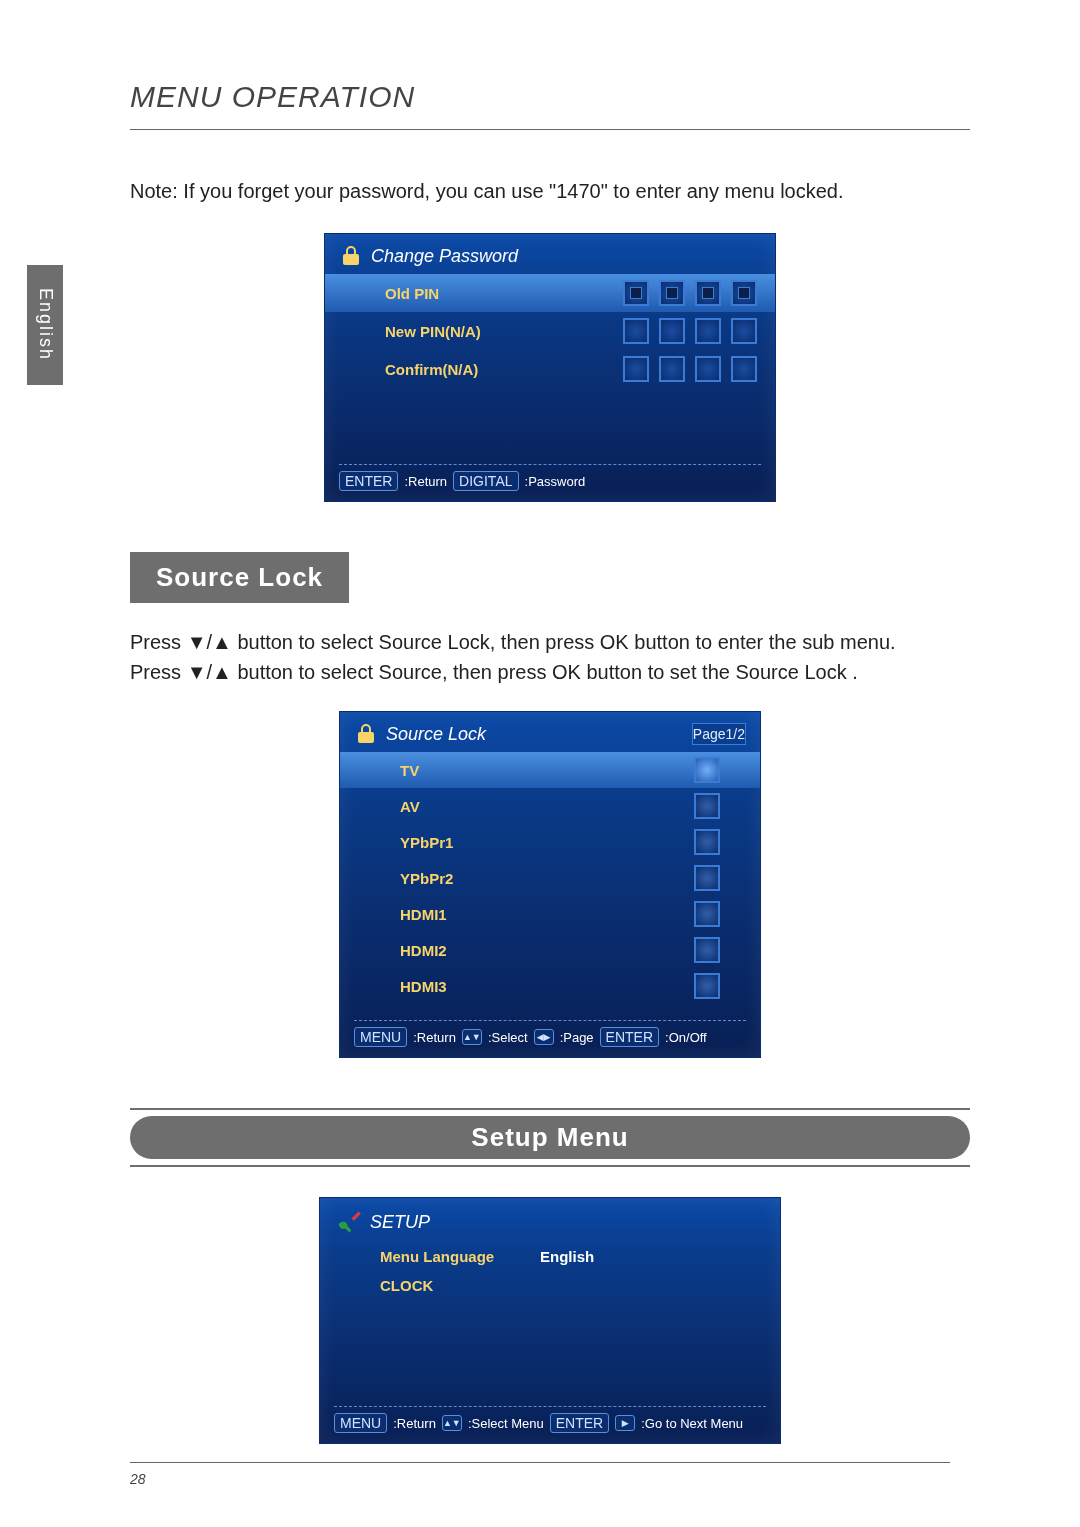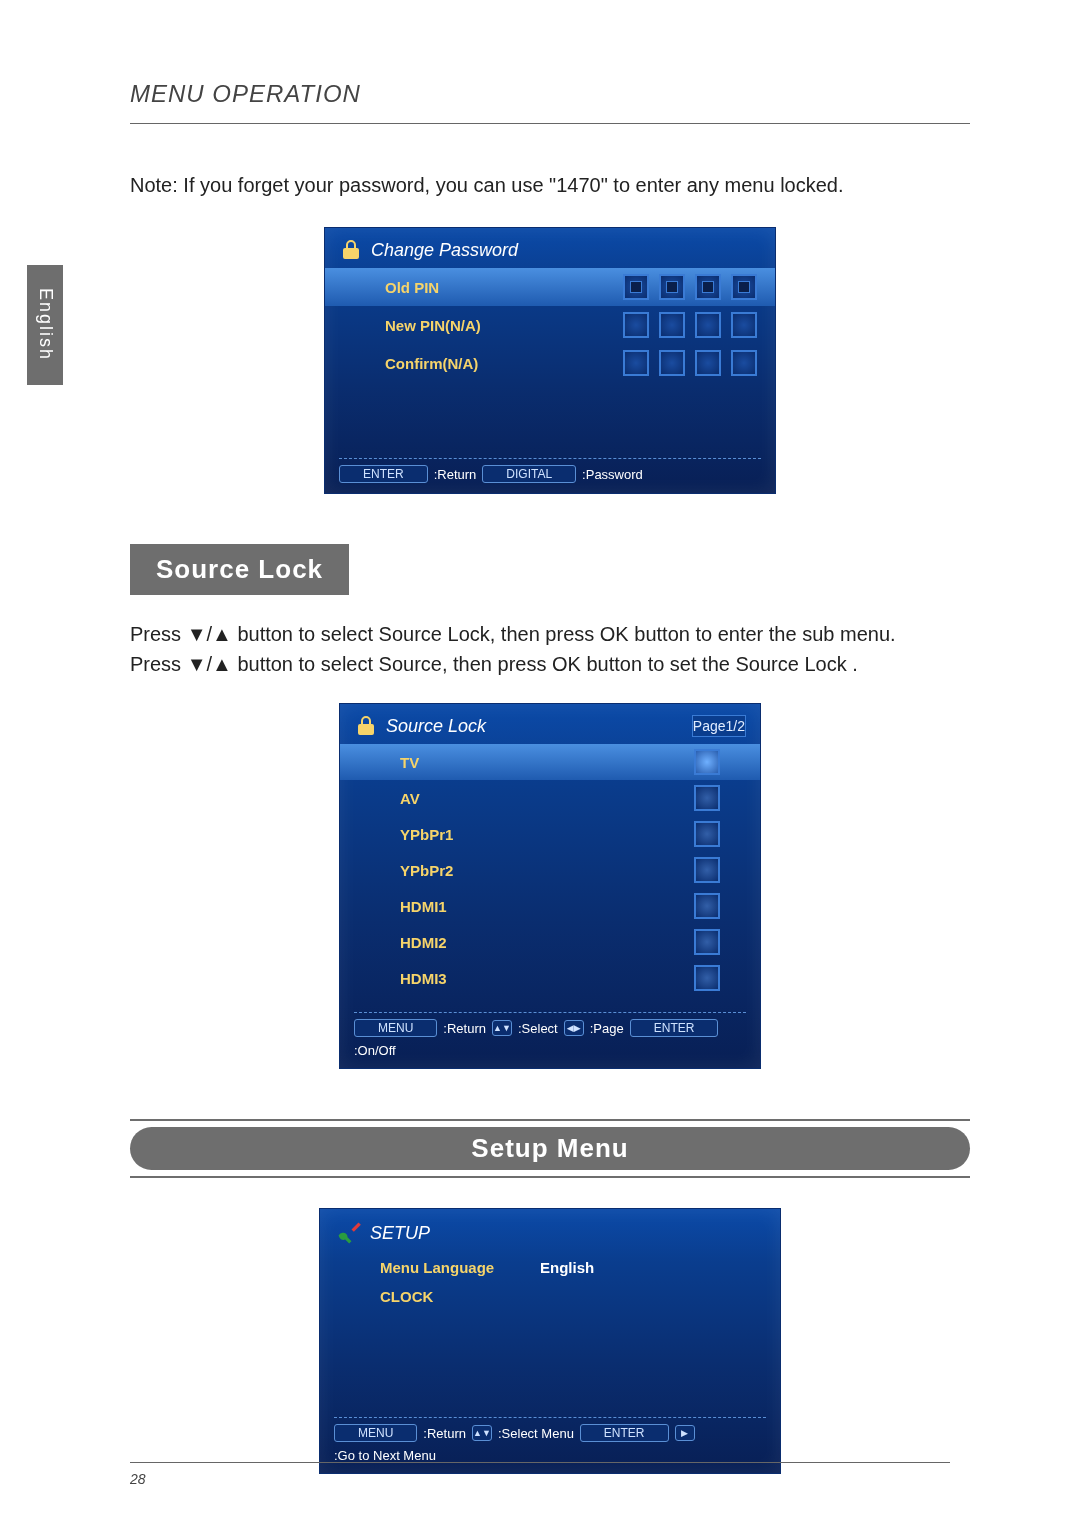--- a/index.html
+++ b/index.html
@@ -13,21 +13,21 @@
     position: relative;
   }
   .page {
     padding: 80px 110px 40px 130px;
     box-sizing: border-box;
     position: relative;
     height: 100%;
   }
   .header-title {
     font-style: italic;
-    font-size: 24px;
+    font-size: 30px;
     color: #444;
     letter-spacing: 1px;
     margin-bottom: 15px;
   }
   .hr {
     border: none;
     border-top: 1px solid #666;
     margin: 0 0 50px 0;
   }
   .side-tab {
@@ -131,22 +131,22 @@
     display:flex;align-items:center;gap:6px;
     padding: 0 14px 10px 14px;
     font-size: 13px;
     color:#fff;
     flex-wrap: wrap;
   }
   .keycap {
     display:inline-block;
     border:1px solid #5a8fd5;
     border-radius:3px;
-    padding:1px 23px;
-    font-size:12px;
+    padding:1px 5px;
+    font-size:14px;
     color:#cfe2ff;
     background:#0a2d6f;
   }
   .section-tag {
     display:inline-block;
     background:#6e6e6e;
     color:#fff;
     font-size:26px;
     font-weight:bold;
     padding:10px 26px;

